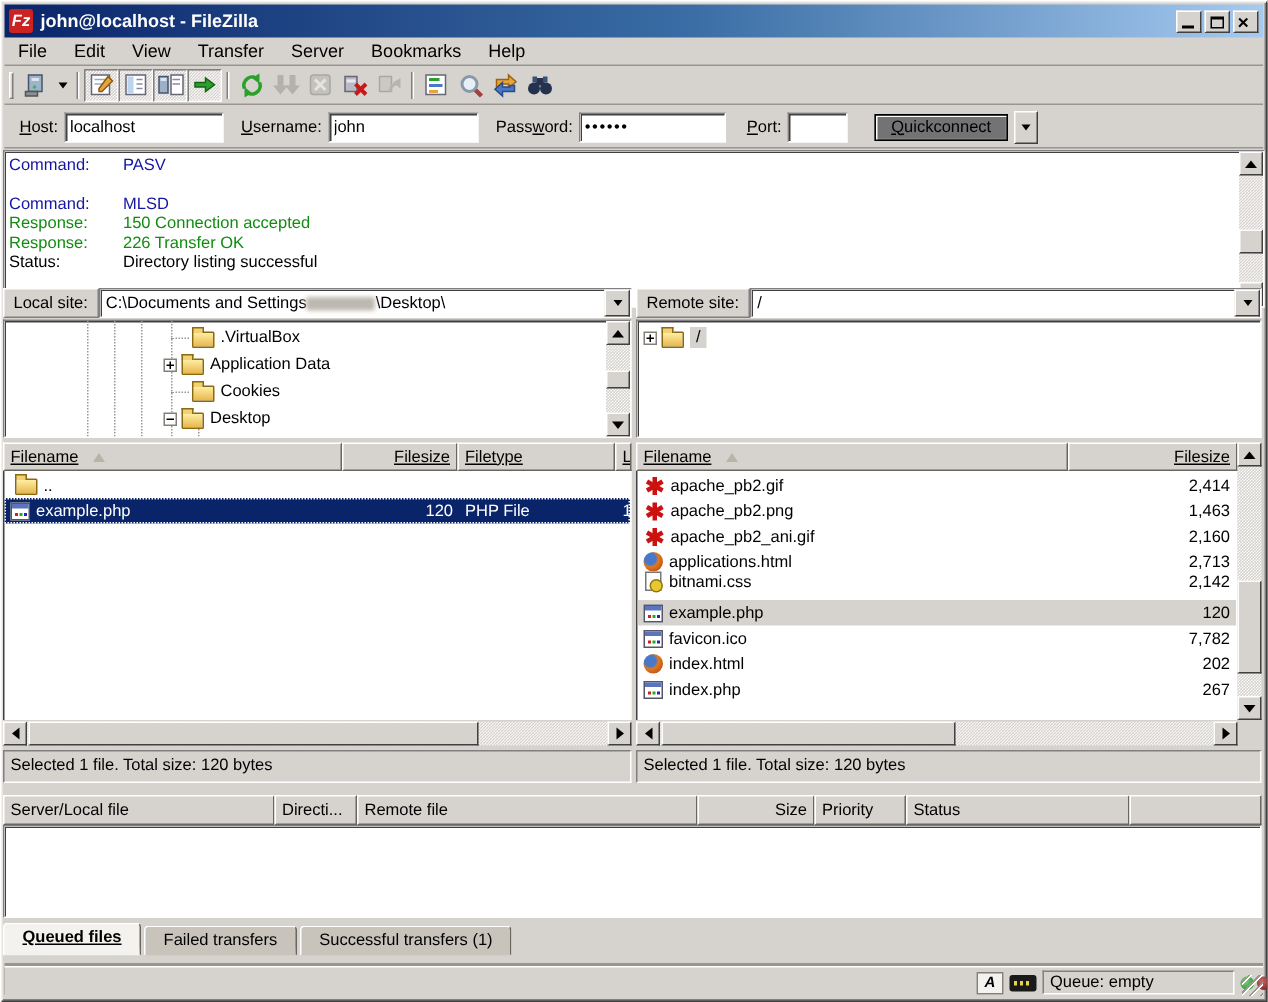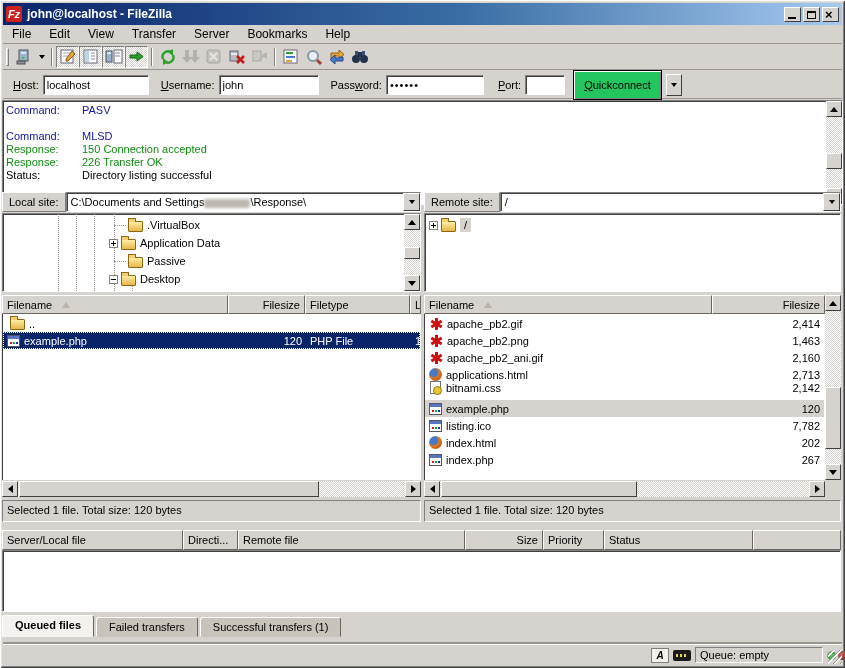--- a/index.html
+++ b/index.html
@@ -31,22 +31,22 @@
     background-size:2px 2px;background-position:0 0,1px 1px;}
   .tbtn.disabled{opacity:.4;filter:grayscale(1);}
   .tbtn svg{display:block;}
   .ddbtn{width:13px;height:22px;border:1px solid transparent;background:transparent;display:flex;align-items:center;justify-content:center;padding:0;}
   .arr-dn{width:0;height:0;border:3px solid transparent;border-top:4px solid #000;margin-top:3px;}
   
   #qcbar{position:absolute;left:3px;top:71px;right:3px;height:28px;display:flex;align-items:center;gap:4px;padding-left:10px;border-bottom:1px solid #9a968f;}
   #qcbar .lbl{white-space:nowrap;}
   #qcbar input{height:20px;border:1px solid;border-color:#808080 #fff #fff #808080;box-shadow:inset 1px 1px 0 #404040;
     background:#fff;font-size:11px;padding:1px 3px;}
-  #qc-btn{height:30px;padding:2px 10px;background:#22c55e;border:1px solid #000;
-    box-shadow:inset 1px 1px 0 #fff,inset -1px -1px 0 #808080;font-size:11px;margin-left:4px;}
+  #qc-btn{height:18px;padding:2px 10px;background:#737373;border:1px solid #000;
+    box-shadow:inset 1px 1px 0 #fff,inset -1px -1px 0 #808080;font-size:11px;margin-left:14px;}
   #qc-dd{width:16px;height:22px;background:#d6d3ce;border:1px solid;border-color:#fff #404040 #404040 #fff;display:flex;align-items:center;justify-content:center;padding:0;}
   
   #log{position:absolute;left:2px;top:100px;width:841px;height:105px;background:#fff;border:1px solid;border-color:#808080 #fff #fff #808080;box-shadow:inset 1px 1px 0 #404040;overflow:hidden;}
   .logline{position:absolute;left:3px;white-space:nowrap;font-size:11px;line-height:13px;}
   .loglabel{display:inline-block;width:76px;}
   .c-command{color:#1515a3;}
   .c-response{color:#118c11;}
   .c-status{color:#000;}
   
   .sb-v{position:absolute;width:16px;background-image:linear-gradient(45deg,#fff 25%,transparent 25%,transparent 75%,#fff 75%),linear-gradient(45deg,#fff 25%,transparent 25%,transparent 75%,#fff 75%);background-size:2px 2px;background-position:0 0,1px 1px;background-color:#d6d3ce;}
@@ -80,38 +80,38 @@
   .ic-win{width:13px;height:12px;background:#fff;border:1px solid #556;margin-right:4px;}
   .ic-win::before{content:'';position:absolute;left:0;top:0;right:0;height:3px;background:#5a74c0;}
   .ic-win::after{content:'';position:absolute;left:2px;top:6px;width:2px;height:2px;background:#c22;box-shadow:3px 0 0 #2a2,6px 0 0 #22c;}
   .ic-img{width:15px;height:14px;margin-right:3px;}
   .ic-img::before,.ic-img::after,.ic-img i{content:'';position:absolute;left:6px;top:1px;width:3px;height:12px;background:#c11;}
   .ic-img::before{transform:rotate(60deg);} .ic-img::after{transform:rotate(-60deg);}
   .ic-ff{width:13px;height:13px;border-radius:50%;background:radial-gradient(circle at 35% 35%,#4a78c8 0 32%,#e07820 45%,#b03c08);margin-right:4px;}
   .ic-css{width:11px;height:13px;background:#fff;border:1px solid #777;margin:0 5px 0 1px;}
   .ic-css::after{content:'';position:absolute;right:-2px;bottom:-2px;width:7px;height:7px;border-radius:50%;background:#e8c830;border:1px solid #907708;}
   
-  .lheader{position:absolute;left:0;top:103px;height:19px;display:flex;}
+  .lheader{position:absolute;left:0;top:103px;height:19px;display:flex;text-decoration:underline;}
   .hcell{background:#d6d3ce;border:1px solid;border-color:#fff #6a665f #6a665f #fff;padding:2px 4px;white-space:nowrap;overflow:hidden;display:flex;align-items:center;}
   .hcell.r{justify-content:flex-end;}
   .sort-asc{width:0;height:0;border:4px solid transparent;border-bottom:6px solid #b8b4a8;margin-left:10px;margin-bottom:3px;}
   .listbox{position:absolute;left:0;top:122px;background:#fff;border-left:1px solid #404040;border-right:1px solid #fff;overflow:hidden;}
   .frow{position:absolute;left:0;right:0;height:17px;display:flex;align-items:center;white-space:nowrap;}
   .frow .fc{overflow:hidden;display:flex;align-items:center;height:17px;padding:0 4px;}
   .frow .fc.r{justify-content:flex-end;}
   .frow.sel-active{background:#0a246a;color:#fff;outline:1px dotted #fff;outline-offset:-1px;}
   .frow.sel-inactive{background:#d6d3ce;}
   .pstatus{position:absolute;left:0;right:0;top:308px;height:22px;background:#d6d3ce;border:1px solid;border-color:#808080 #fff #fff #808080;padding:3px 4px;white-space:nowrap;}
   
   #queue-header{position:absolute;left:2px;top:530px;width:839px;height:20px;display:flex;}
   #queue-body{position:absolute;left:2px;top:550px;width:839px;height:62px;background:#fff;border:1px solid;border-color:#808080 #fff #fff #808080;box-shadow:inset 1px 1px 0 #404040;}
   
   #tabs{position:absolute;left:2px;top:615px;height:22px;display:flex;align-items:flex-end;}
   .tab{height:20px;padding:3px 12px;background:#c8c4bc;border:1px solid;border-color:#fff #6a665f #c8c4bc #fff;border-radius:3px 3px 0 0;margin-right:2px;white-space:nowrap;}
-  .tab.active{height:22px;background:#f4f2ee;font-weight:bold;border-color:#fff #6a665f #f4f2ee #fff;}
+  .tab.active{height:22px;background:#f4f2ee;font-weight:bold;border-color:#fff #6a665f #f4f2ee #fff;text-decoration:underline;}
   
   #statusbar{position:absolute;left:3px;right:3px;top:644px;height:21px;border-top:1px solid #fff;box-shadow:0 -2px 0 #9a968f;}
   .sb-ico{position:absolute;top:3px;}
   #ascii-ind{left:648px;width:18px;height:15px;background:#f4f2ee;border:1px solid #848078;text-align:center;font-size:10px;font-weight:bold;line-height:13px;font-style:italic;}
   #speed-ind{left:670px;width:18px;height:11px;top:5px;background:#1a1a1a;border-radius:2px;}
   #speed-ind::after{content:'';position:absolute;left:3px;top:4px;width:2px;height:3px;background:#e8d44c;box-shadow:4px 0 0 #e8d44c,8px 0 0 #e8d44c;}
   #queue-status{left:692px;width:128px;height:16px;top:2px;background:#d6d3ce;border:1px solid;border-color:#808080 #fff #fff #808080;padding:1px 4px;}
   .led{width:9px;height:9px;border-radius:50%;top:6px;}
   #led-ok{left:824px;background:radial-gradient(circle at 35% 35%,#7ed47e,#1a7a1a);}
   #led-err{left:835px;background:radial-gradient(circle at 35% 35%,#c86a6a,#6e1212);}
@@ -288,21 +288,21 @@
       <button class="sb-btn" style="bottom:0">
           <span class="t-dn"></span>
         </button>
     </div>
   </div>
 
   <div class="pane" id="local-pane">
     <div class="siterow">
       <span class="sitelabel">Local site:</span>
       <span class="combo">
-        <span class="combo-text"><span>C:\Documents and Settings</span><span class="redacted"></span><span>\Response\</span></span>
+        <span class="combo-text"><span>C:\Documents and Settings</span><span class="redacted"></span><span>\Desktop\</span></span>
         <button class="combo-btn">
             <span class="arr-dn"></span>
           </button>
       </span>
     </div>
     <div class="treebox">
       <span class="guide" style="left:55px;top:0;bottom:0"></span>
       <span class="guide" style="left:73px;top:0;bottom:0"></span>
       <span class="guide" style="left:91px;top:0;bottom:0"></span>
       <span class="guide" style="left:111px;top:0;bottom:0"></span>
@@ -315,21 +315,21 @@
         </div>
       <div class="tree-row" style="left:106px;top:20px">
           <span class="expander plus">
             <i></i>
           </span>
           <span class="ic ic-folder"></span>
           <span>Application Data</span>
         </div>
       <div class="tree-row" style="left:122px;top:38px">
           <span class="ic ic-folder"></span>
-          <span>Passive</span>
+          <span>Cookies</span>
         </div>
       <div class="tree-row" style="left:106px;top:56px">
           <span class="expander">
             <i></i>
           </span>
           <span class="ic ic-folder"></span>
           <span>Desktop</span>
         </div>
       <div class="sb-v" style="right:0;top:0;bottom:0">
         <button class="sb-btn" style="top:0">
@@ -450,21 +450,21 @@
       <div class="frow sel-inactive" style="top:86px">
           <span class="fc" style="width:288px">
             <span class="ic ic-win"></span>
             <span>example.php</span>
           </span>
           <span class="fc r" style="flex:1">120</span>
         </div>
       <div class="frow" style="top:103px">
           <span class="fc" style="width:288px">
             <span class="ic ic-win"></span>
-            <span>listing.ico</span>
+            <span>favicon.ico</span>
           </span>
           <span class="fc r" style="flex:1">7,782</span>
         </div>
       <div class="frow" style="top:120px">
           <span class="fc" style="width:288px">
             <span class="ic ic-ff"></span>
             <span>index.html</span>
           </span>
           <span class="fc r" style="flex:1">202</span>
         </div>

